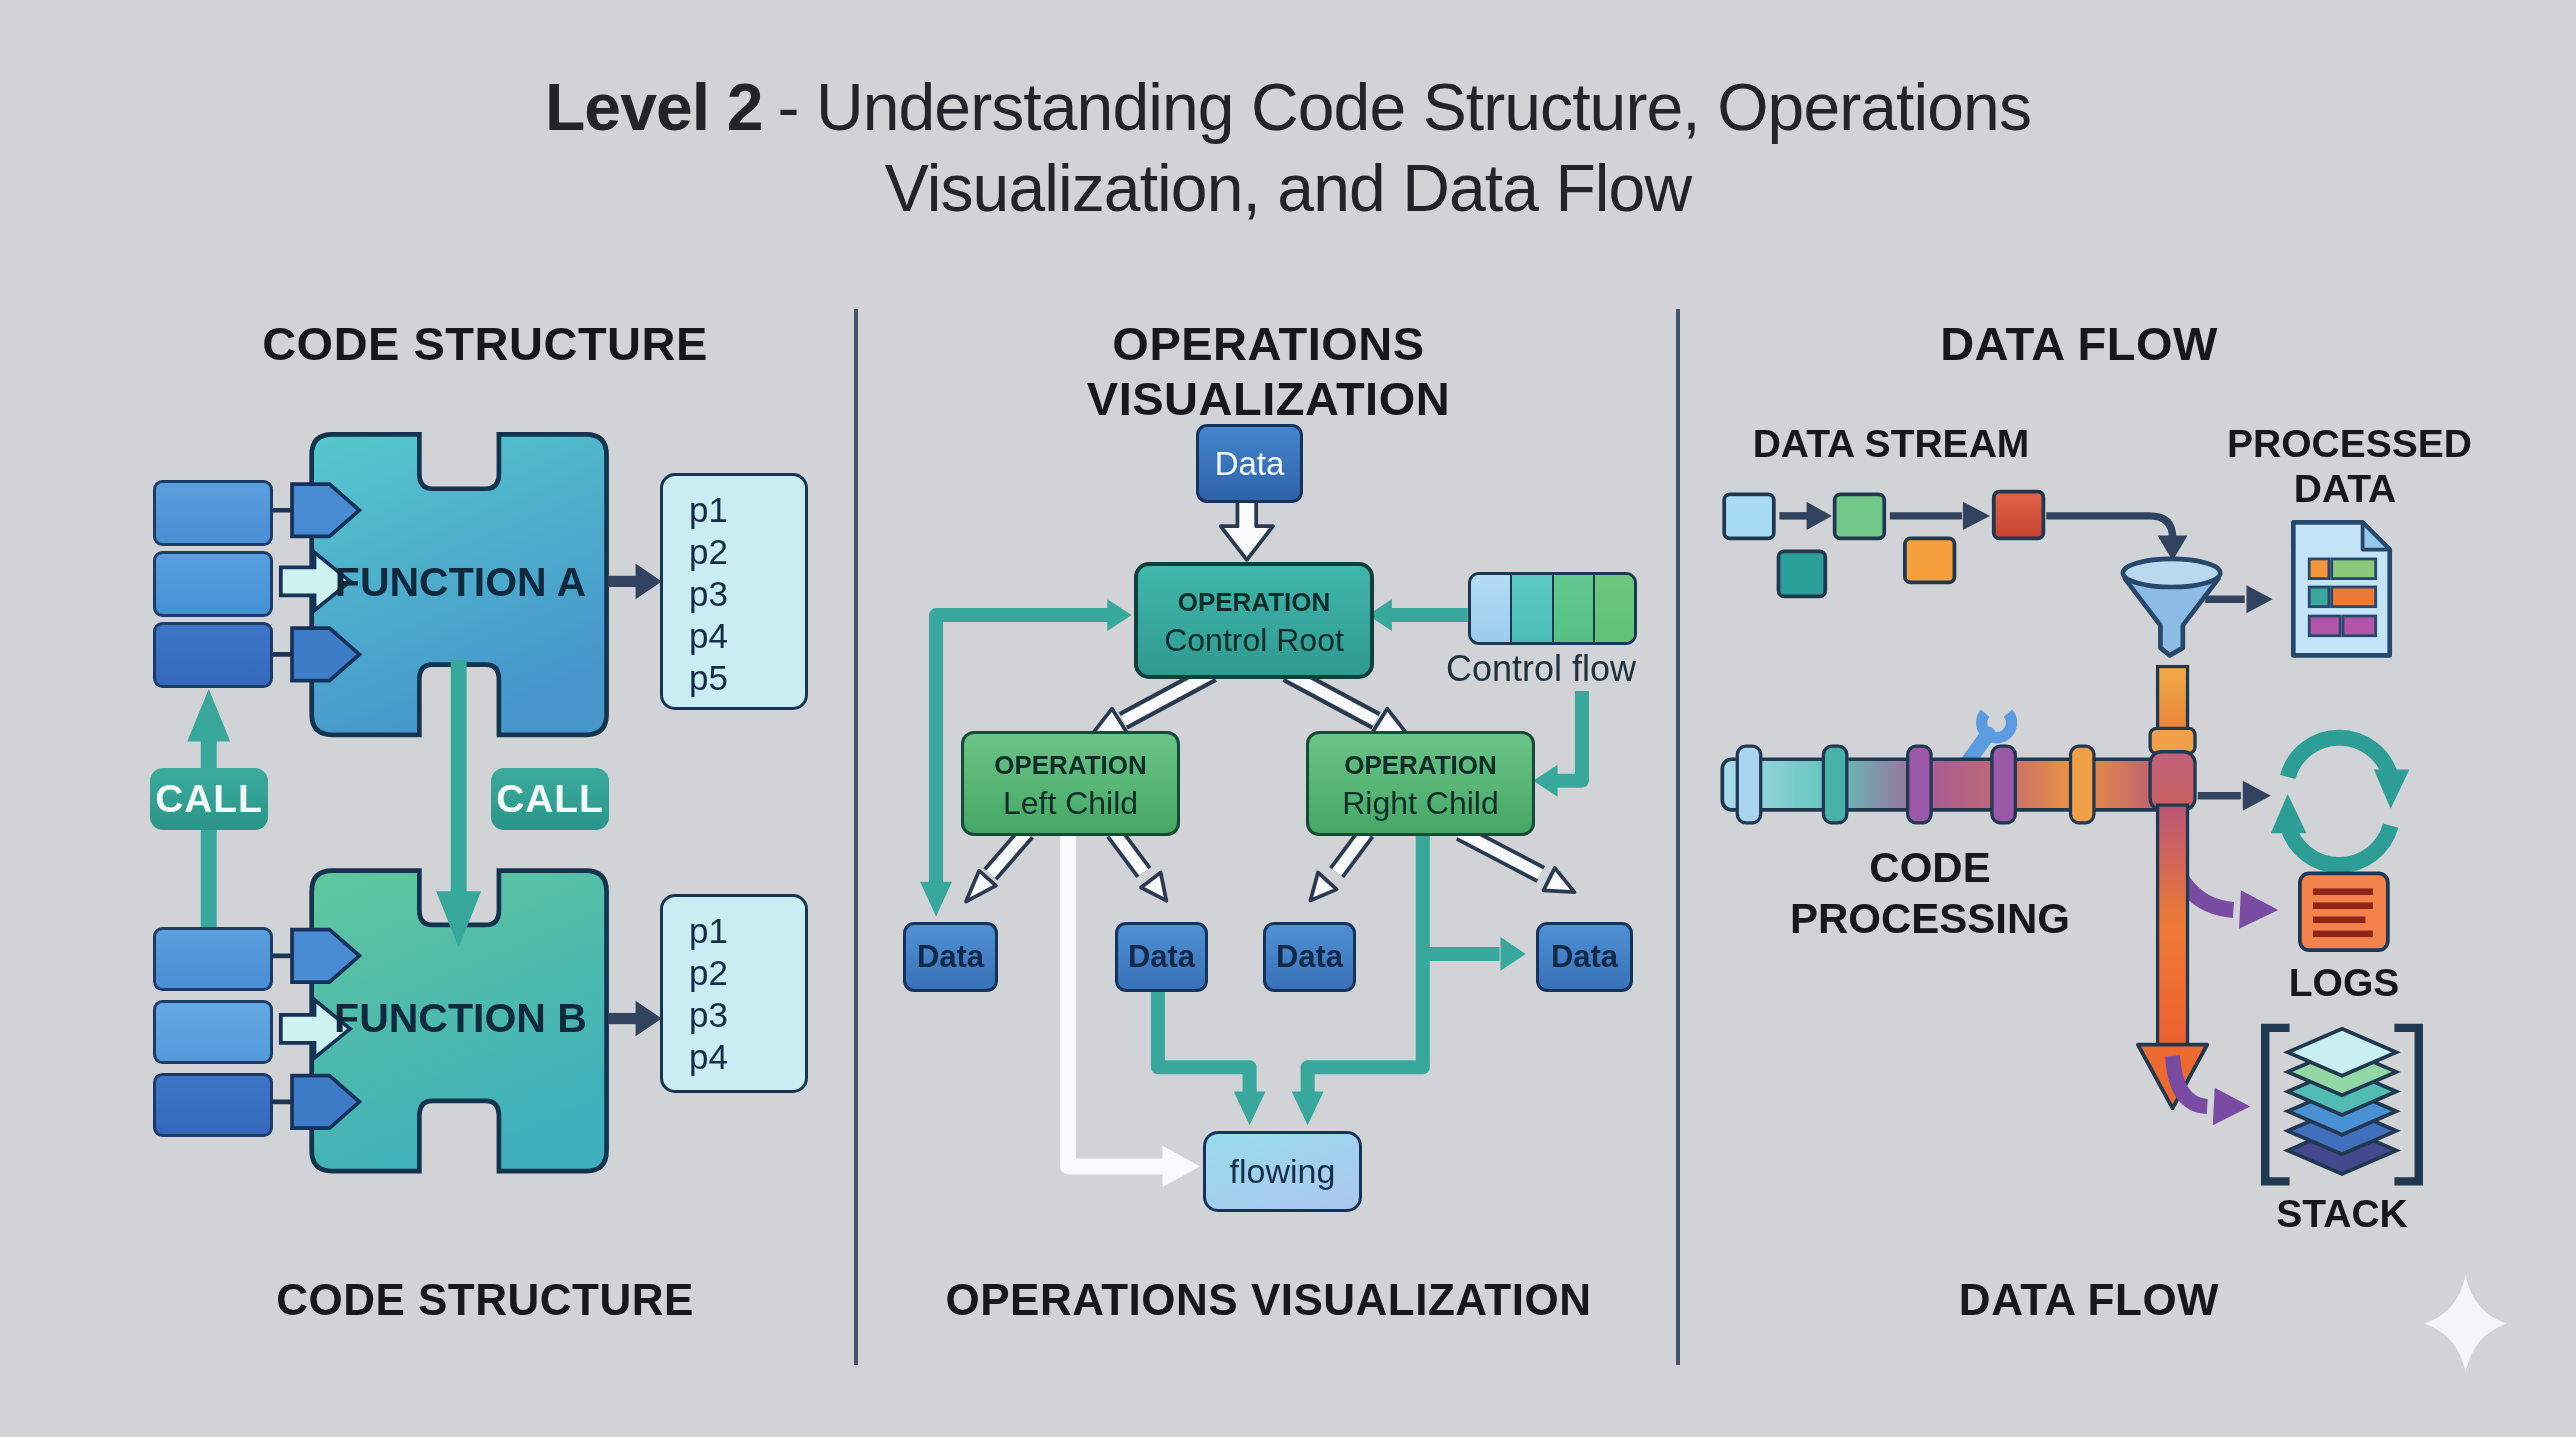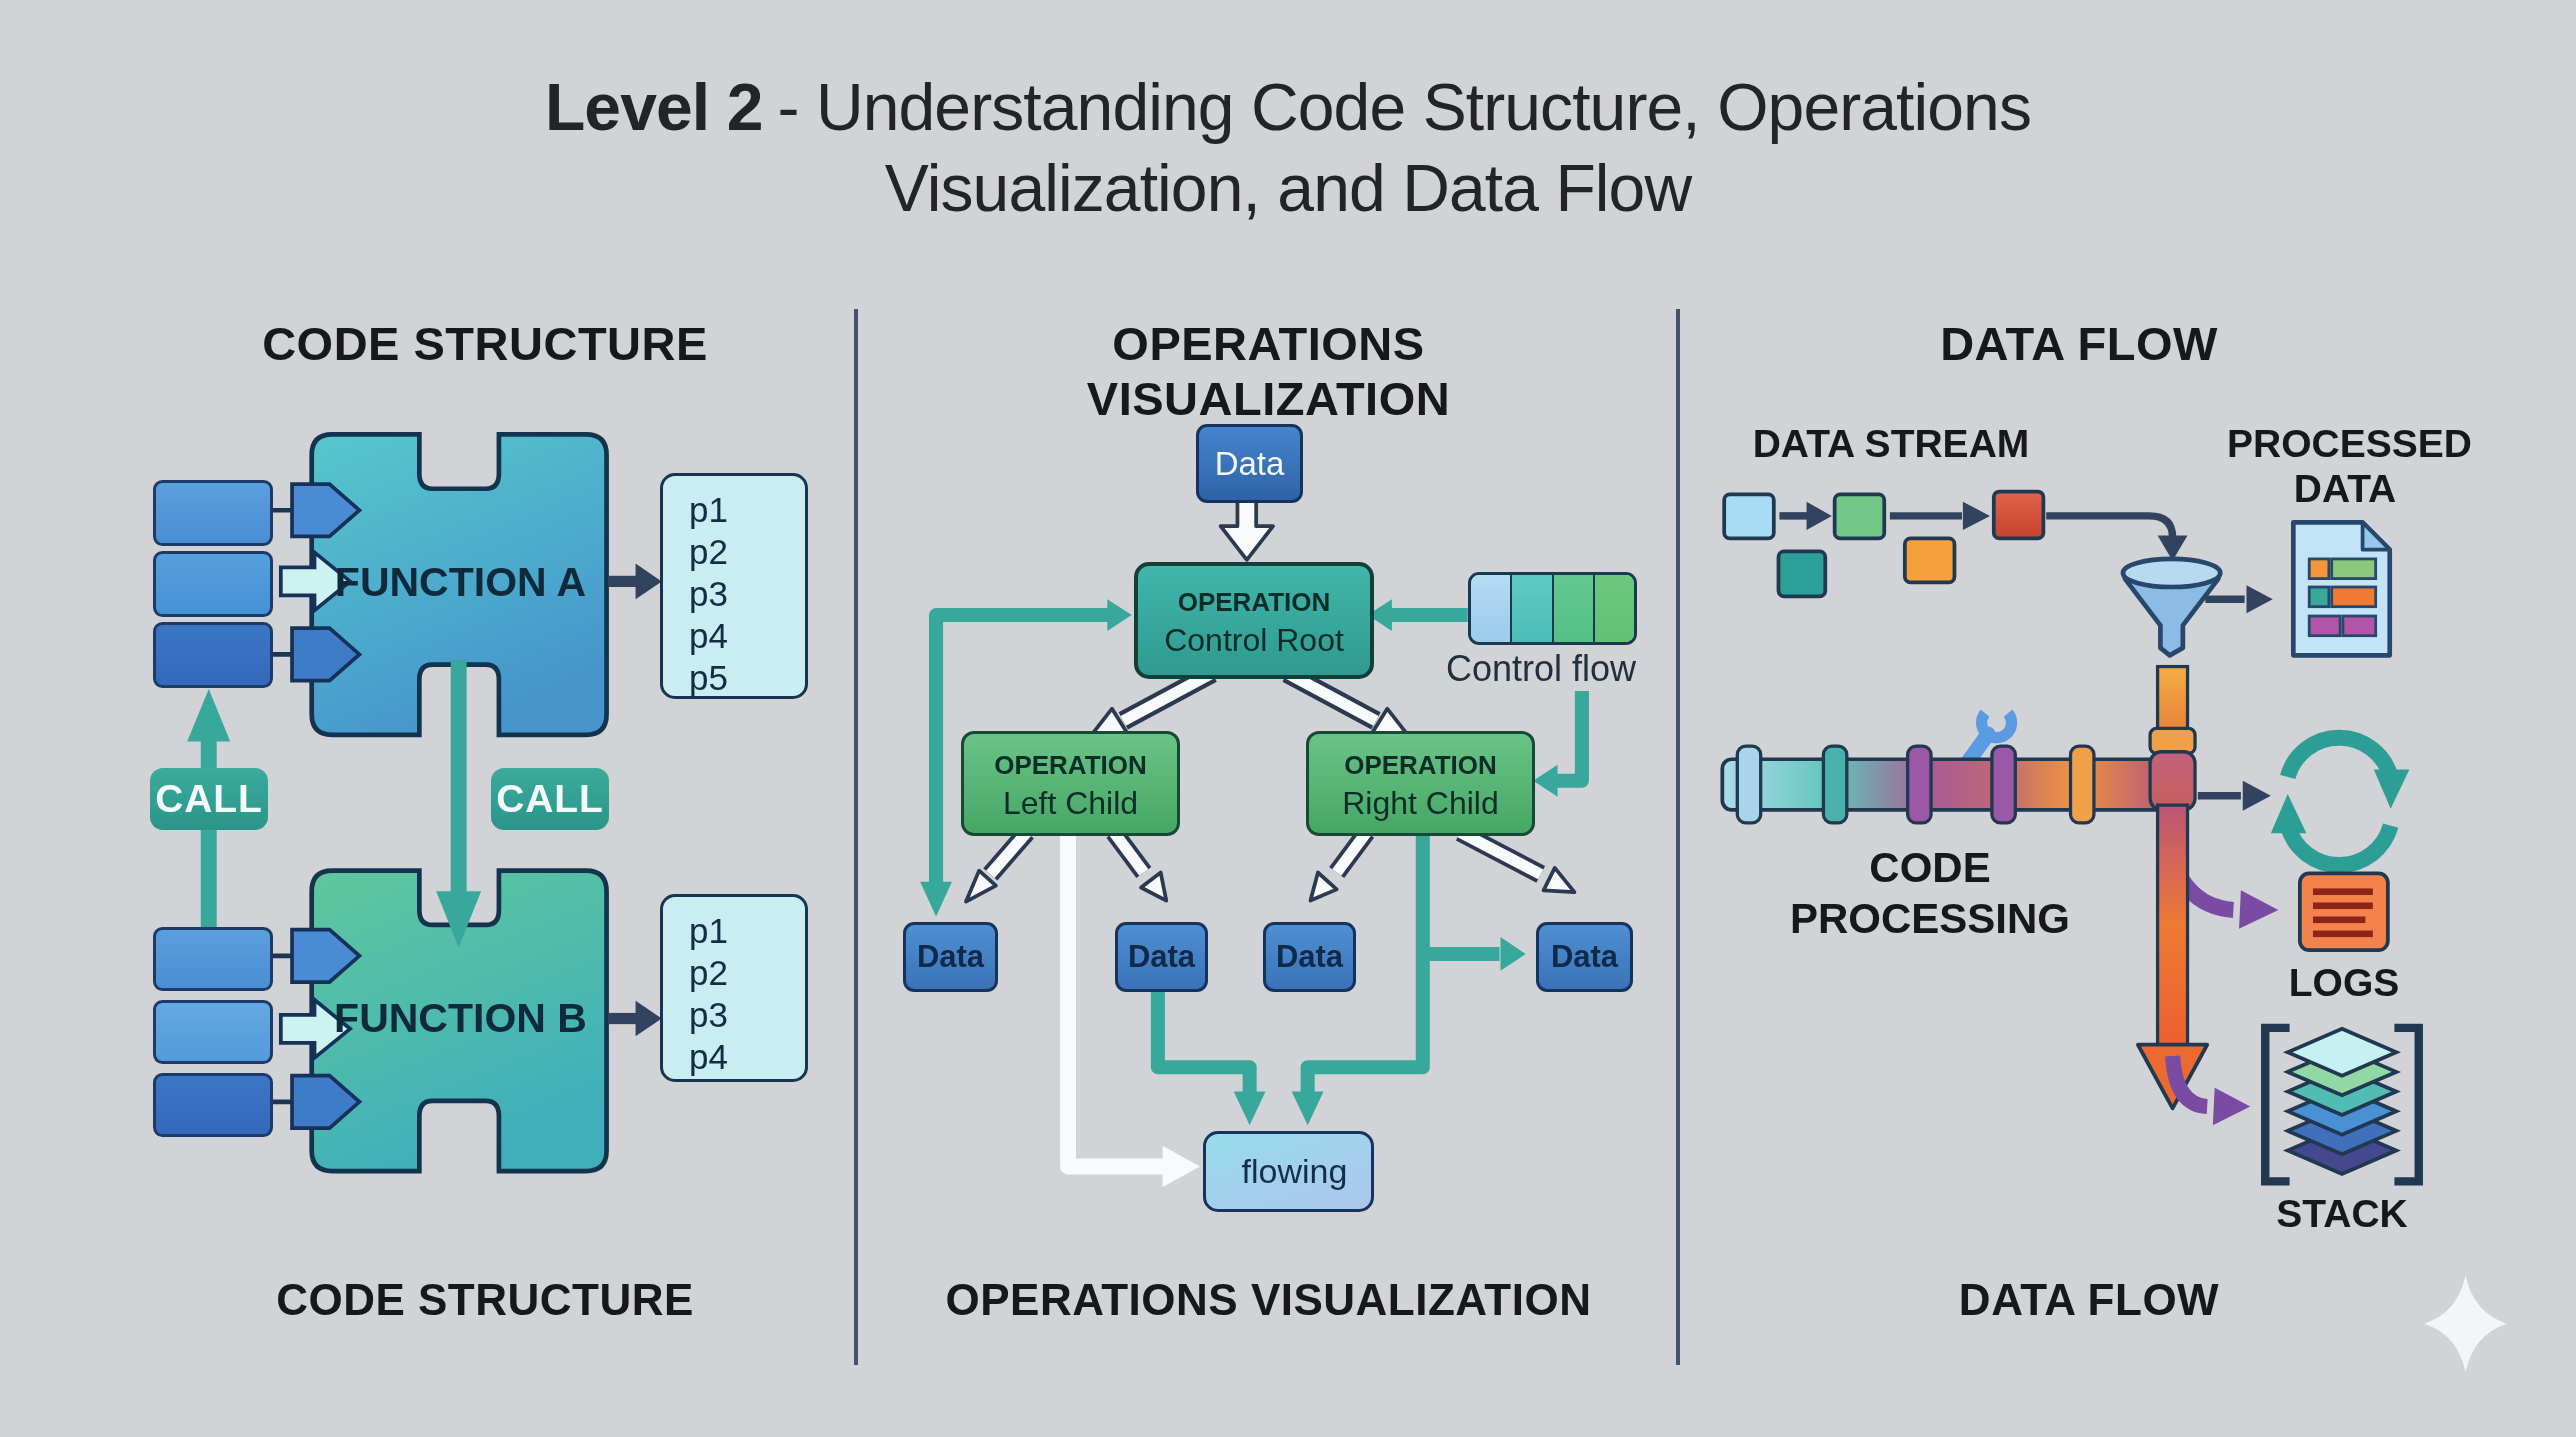--- a/index.html
+++ b/index.html
@@ -14,35 +14,35 @@
   
   .title-line{width:100%;text-align:center;font-size:66px;letter-spacing:-0.9px;color:#232429;}
   .title-bold{font-weight:800;margin-right:15px;}
   .sec-hdr{font-size:47px;font-weight:800;letter-spacing:0.5px;color:#17181c;text-align:center;}
   .sec-ftr{font-size:44px;font-weight:800;letter-spacing:0.5px;color:#17181c;text-align:center;}
   .divider{width:3.7px;background:#2c3c59;opacity:.85;}
   
   .in-block{border:3.7px solid #1e3a66;border-radius:9.4px;}
   .fn-label{font-size:41px;font-weight:800;color:#10293d;}
   .param-box{background:#c9edf3;border:3.7px solid #173450;border-radius:15px;
-             padding:13px 0 1px 26px;font-size:35px;line-height:42px;color:#142c44;}
+             padding:13px 0 12px 26px;font-size:35px;line-height:42px;color:#142c44;}
   .call-chip{background:linear-gradient(180deg,#3bab9d,#2a9588);border-radius:13px;
              color:#f2fbf9;font-weight:800;font-size:39px;letter-spacing:0.9px;}
   
   .node{border-radius:11.2px;}
   .data-top{background:linear-gradient(180deg,#4585cd,#2f62a8);border:3.7px solid #16335c;
             color:#f3f8fd;font-size:33px;}
   .op-root{background:linear-gradient(180deg,#41b6ab,#2f9a90);border:4.2px solid #123f3a;border-radius:15px;}
   .op-child{background:linear-gradient(180deg,#6ac487,#46a765);border:3.7px solid #164a36;border-radius:13px;}
   .op-t1{font-size:26px;font-weight:800;color:#0e2d28;line-height:39px;}
   .op-t2{font-size:32px;color:#0e2d28;line-height:37px;}
   .leaf{background:linear-gradient(180deg,#4f8fd3,#3a72b8);border:3.3px solid #16335c;
         color:#122a4a;font-size:31px;font-weight:600;}
   .flowing{background:linear-gradient(160deg,#97dcea,#adc6ee);border:3.7px solid #16335c;border-radius:15px;
-           color:#143048;font-size:34px;padding-left:12px;}
+           color:#143048;font-size:34px;}
   .legend{border:3.3px solid #1a3a52;border-radius:11.2px;overflow:hidden;display:flex;}
   .legend>div{flex:1;}
   .legend>div + div{border-left:2.8px solid #1a3a52;}
   .legend-lbl{font-size:36px;color:#20303c;text-align:left;}
   
   .mini-hdr{font-size:39px;font-weight:800;color:#17181c;text-align:center;line-height:45px;}
   .pipe-lbl{font-size:42px;font-weight:800;color:#17181c;text-align:center;line-height:51px;}
 </style>
 </head>
 <body>

